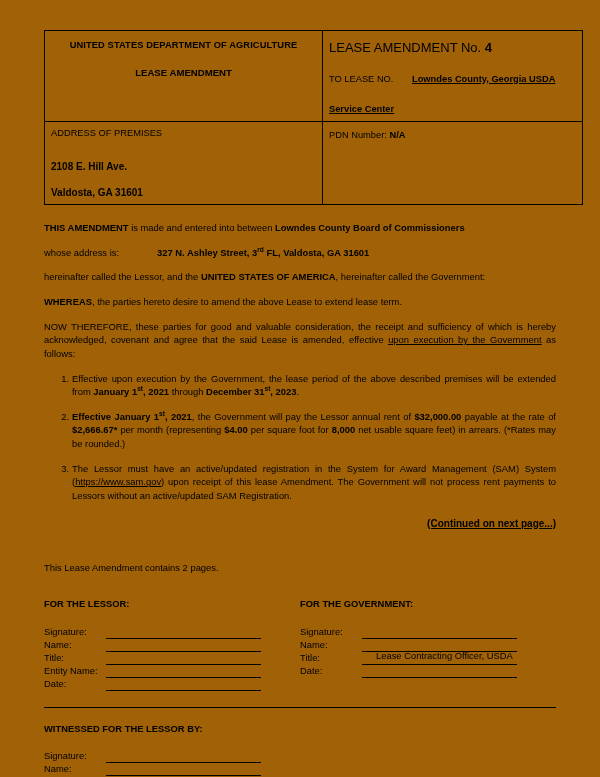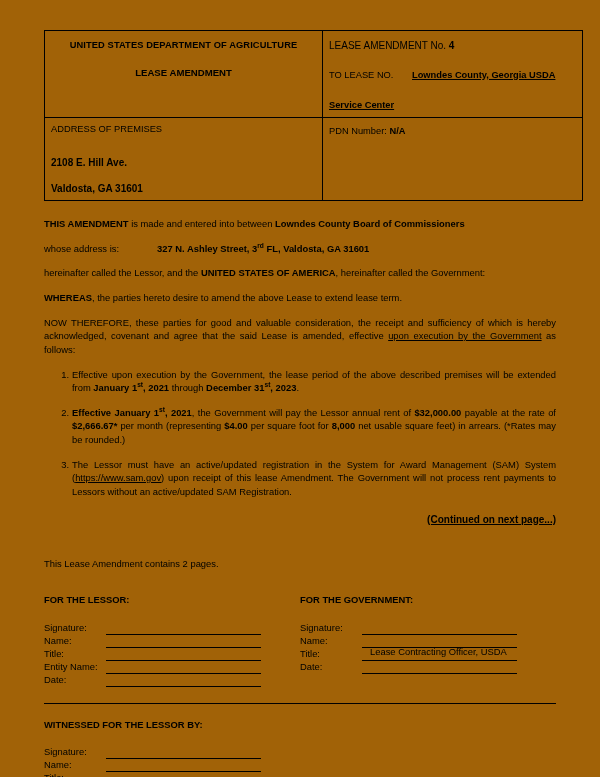--- a/index.html
+++ b/index.html
@@ -53,21 +53,21 @@
     margin-top: 3px;
   }
   .lease-amend-line {
     text-align: center;
     font-weight: bold;
     font-size: 9.6px;
     margin-top: 15px;
     margin-bottom: 4px;
   }
   .right-cell-1 {
-    font-size: 10px;
+    font-size: 13px;
     padding-top: 3px;
   }
   .right-cell-1 b { font-weight: bold; }
   .to-lease-row {
     margin-top: 16px;
     font-size: 9.3px;
   }
   .to-lease-label { display: inline-block; }
   .to-lease-val {
     font-weight: bold;
@@ -161,21 +161,21 @@
   }
   .sig-label { width: 62px; flex: 0 0 62px; }
   .sig-line {
     flex: 0 0 155px;
     border-bottom: 1px solid #000;
     height: 11px;
     position: relative;
   }
   .sig-line span {
     position: absolute;
-    left: 8px;
+    left: 14px;
     bottom: 1px;
     font-size: 9.4px;
     white-space: nowrap;
   }
 
   .rule {
     border: none;
     border-top: 1px solid #000;
     margin: 16px 0 0 0;
     height: 0;

